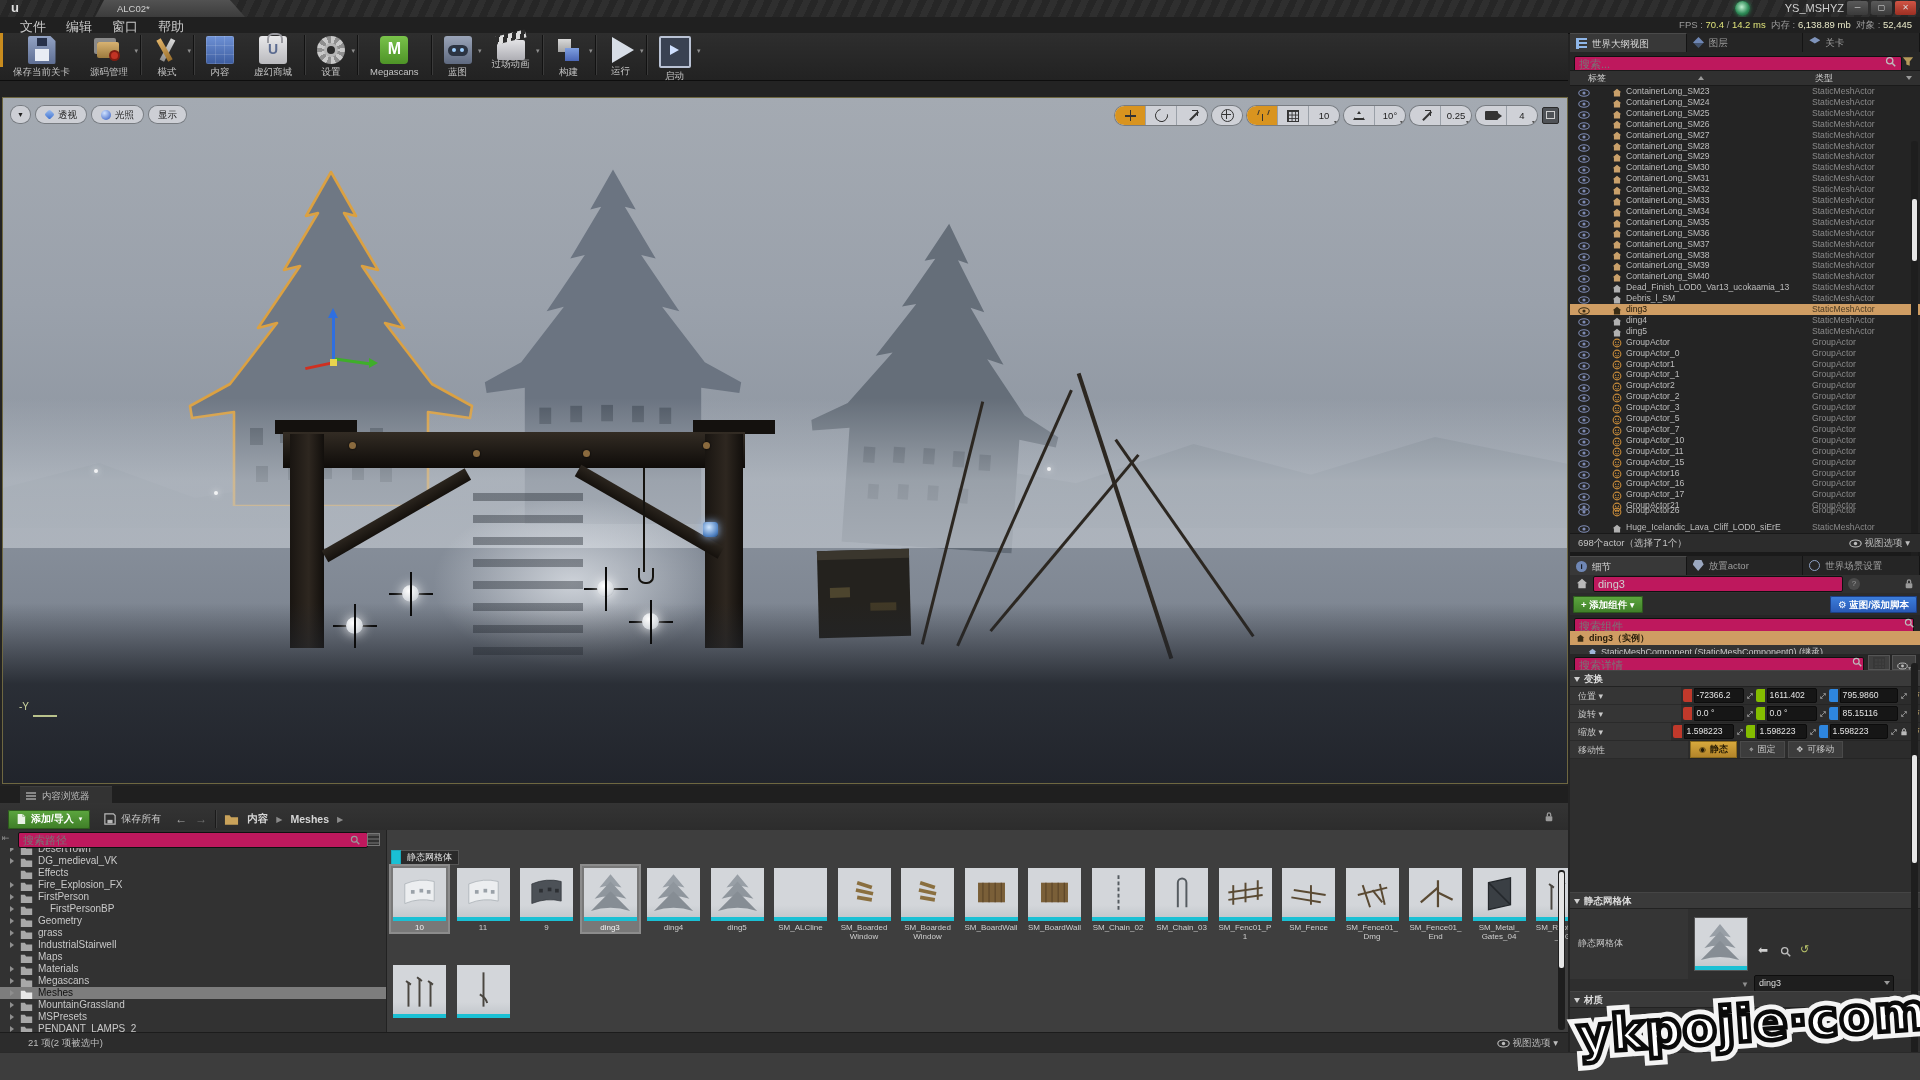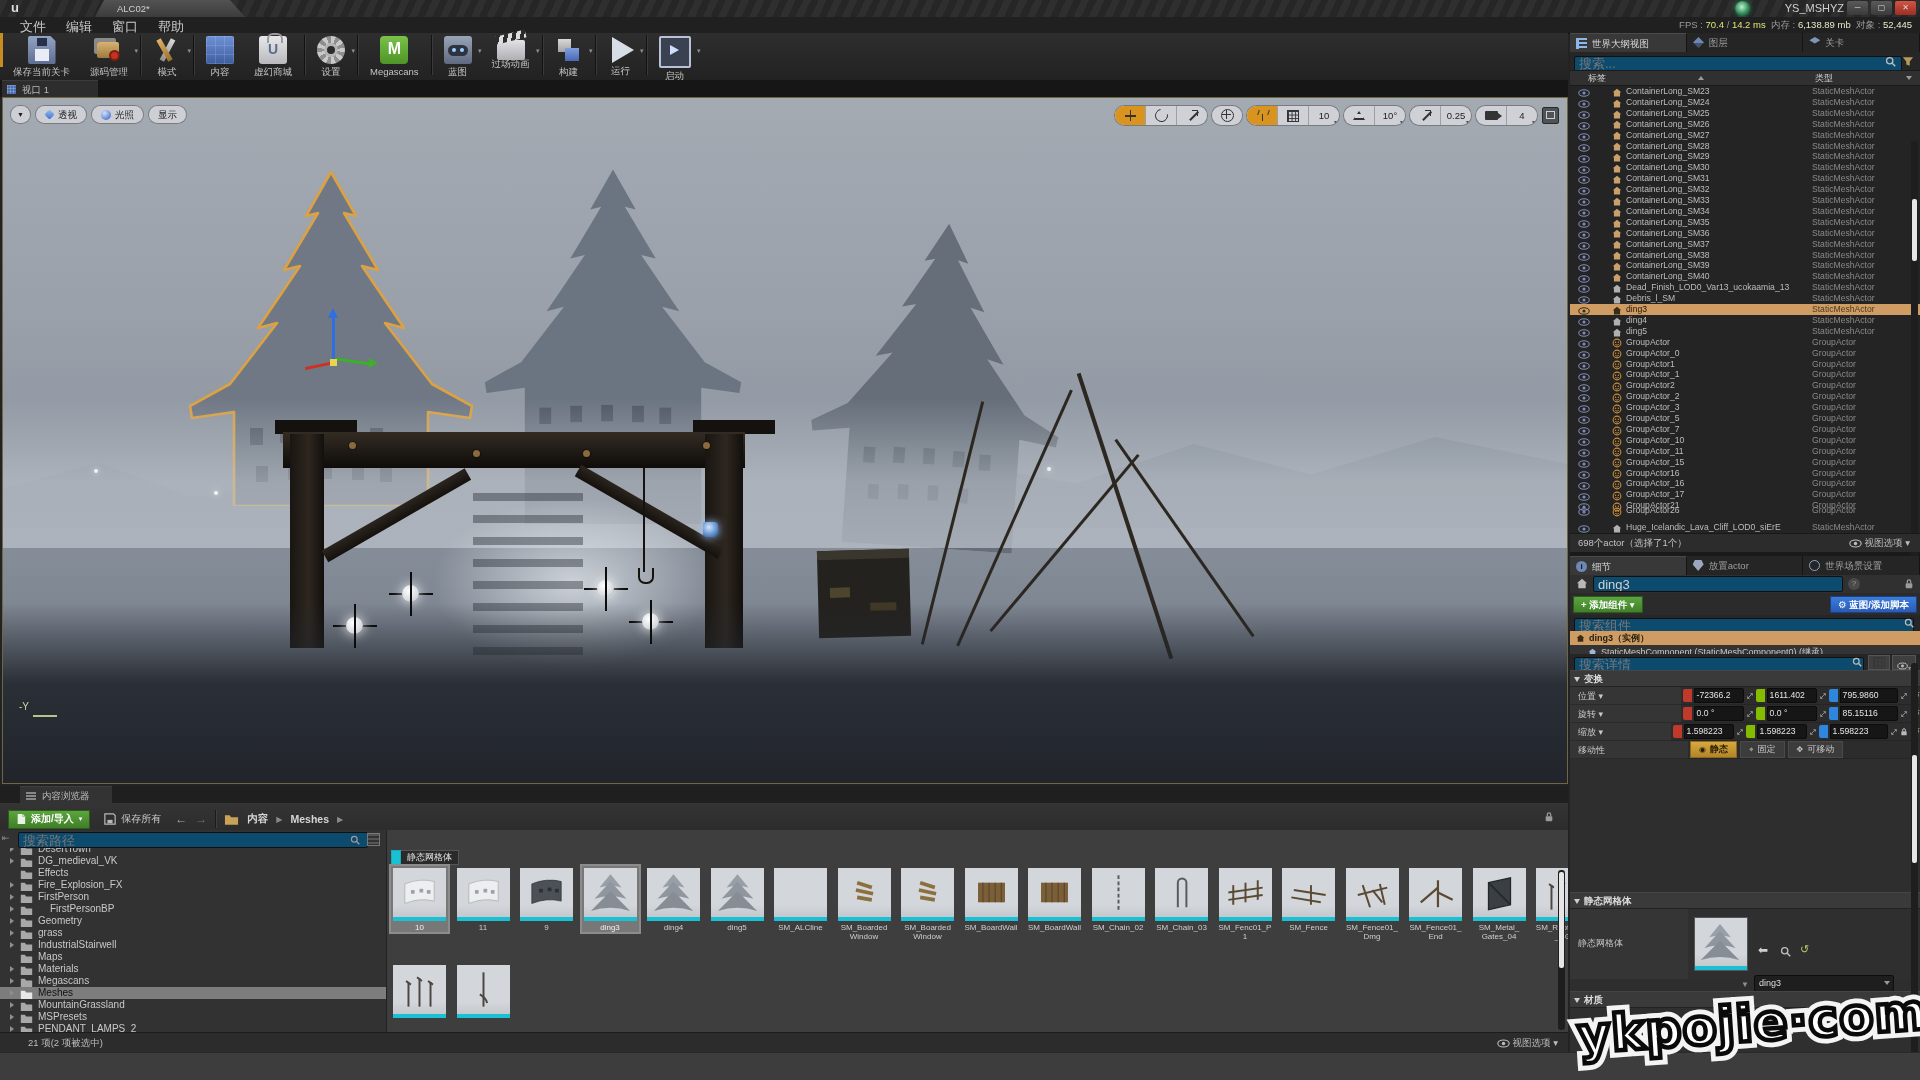--- a/index.html
+++ b/index.html
@@ -129,21 +129,21 @@
   #cb-tab .sq{position:absolute;left:6px;top:4px;width:10px;height:9px;background:#888;
    background-image:linear-gradient(#333 1px,transparent 1px);background-size:100% 3px;}
   #cb-toolbar{left:0;top:17px;width:100%;height:33px;background:linear-gradient(#343434,#2b2b2b);border-bottom:1px solid #1a1a1a;display:flex;align-items:center;gap:8px;padding:0 8px;box-sizing:border-box;}
   #btn-add{height:19px;border-radius:2px;background:linear-gradient(#5da73f,#3e7d27);color:#fff;font-size:10px;font-weight:bold;
     display:flex;align-items:center;gap:5px;padding:0 8px;box-shadow:inset 0 0 0 1px #2c5a1c;}
   #btn-saveall{height:19px;color:#c9c9c9;font-size:10px;display:flex;align-items:center;gap:5px;padding:0 6px;}
   .navarr{color:#a8a8a8;font-size:12px;}
   .crumb{color:#d6d6d6;font-size:10.5px;font-weight:bold;}
   .crumb-sep{color:#8a8a8a;font-size:8px;}
   #cb-left{left:0;top:44px;width:386px;height:202px;background:#323232;border-right:1px solid #222;}
-  .searchbox{background:#0c4a6e;border:1px solid #101010;border-radius:2px;color:#d0d0d0;font-size:13px;height:14px;padding:0 4px;}
+  .searchbox{background:#be185d;border:1px solid #101010;border-radius:2px;color:#d0d0d0;font-size:11px;height:14px;padding:0 4px;}
   .searchbox::placeholder{color:#777;}
   .folder-row{position:absolute;left:0;width:100%;height:12px;font-size:10px;color:#c9c9c9;line-height:12px;}
   .folder-row .tri{position:absolute;left:10px;top:3px;width:0;height:0;border-left:4px solid #8f8f8f;border-top:3px solid transparent;border-bottom:3px solid transparent;}
   .folder-row.sel{background:#7d7d7d;color:#101010;}
   .folder-ico{position:absolute;left:20px;top:1px;color:#a8a8a8;}
   .folder-row.sel .folder-ico{color:#e7e7e7;}
   #cb-main{left:387px;top:44px;width:1181px;height:202px;background:#3e3e3e;overflow:hidden;}
   #filter-row{left:4px;top:2px;height:16px;display:flex;align-items:center;gap:6px;width:1160px;}
   #chip-row{left:4px;top:20px;height:14px;display:flex;align-items:center;gap:0;}
   #chip{height:13px;background:#2a2a2a;border:1px solid #555;border-left:none;color:#e8e8e8;font-size:9px;line-height:13px;padding:0 6px;}
@@ -348,23 +348,20 @@
         <span class="caret">▾</span>
       </div>
       <div class="tsep"></div>
       <div class="tbtn">
         <div class="tico i-launch"></div>
         <div class="cap">启动</div>
         <span class="caret">▾</span>
       </div>
     </div>
 
-  <div id="vp-tabstrip" class="abs">
-    <div id="vp-tab" class="abs"><span class="sq"></span><span>视口 1</span></div>
-  </div>
 
   <div id="viewport" class="abs">
 
     <div class="abs mtn" style="left:880px;top:290px;width:690px;height:140px;clip-path:polygon(0 75%,12% 55%,28% 68%,45% 40%,62% 62%,80% 35%,100% 55%,100% 100%,0 100%);"></div>
     <div class="abs mtn" style="left:0;top:330px;width:320px;height:100px;opacity:.4;clip-path:polygon(0 60%,30% 35%,60% 70%,100% 50%,100% 100%,0 100%);"></div>
 
     <svg class="abs" style="left:163px;top:68px;" width="330" height="340" viewBox="0 0 330 340">
       <path d="M165,6 L190,50 L178,47 L212,104 L196,100 L238,162 L219,157 L266,218 L306,240 L304,252 L262,246 L262,340 L68,340 L68,246 L26,252 L24,240 L64,218 L111,157 L92,162 L134,100 L118,104 L152,47 L140,50 Z" fill="#6f7884" stroke="#dba142" stroke-width="2.6" stroke-linejoin="round"></path>
       <g fill="#4b545f" opacity=".85">
         <rect x="84" y="262" width="13" height="17"></rect>

